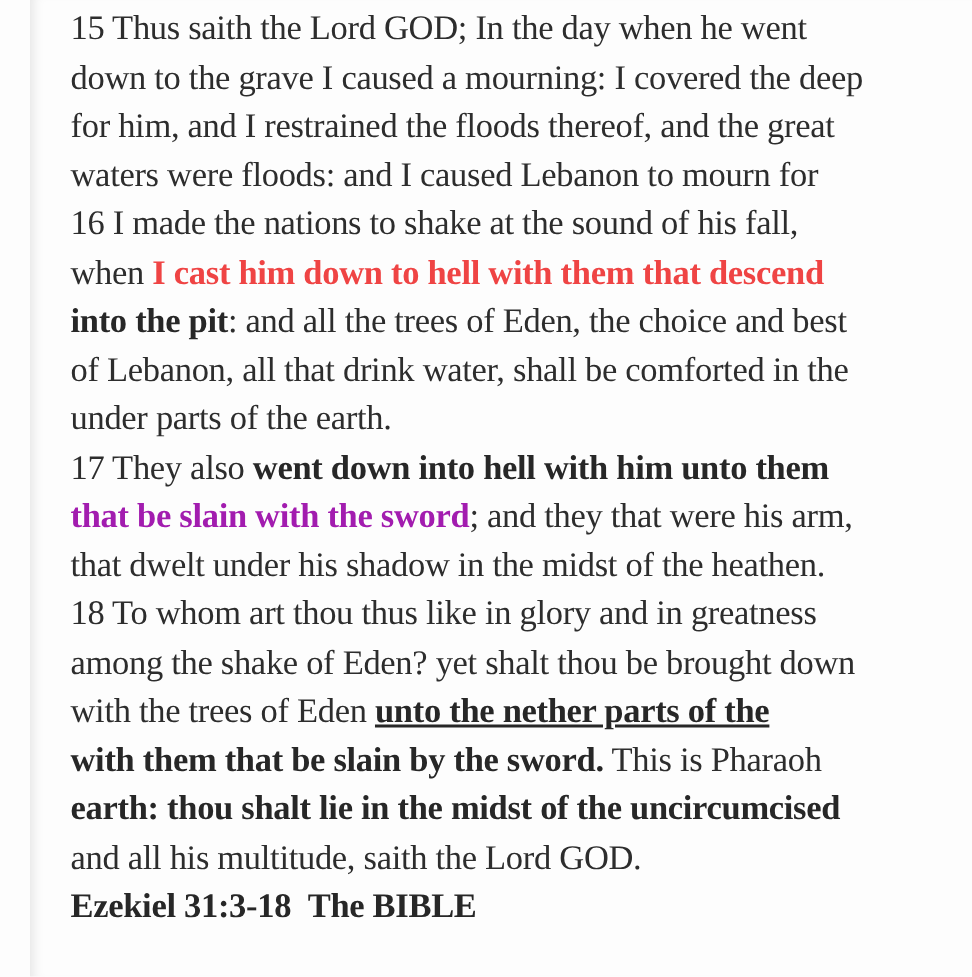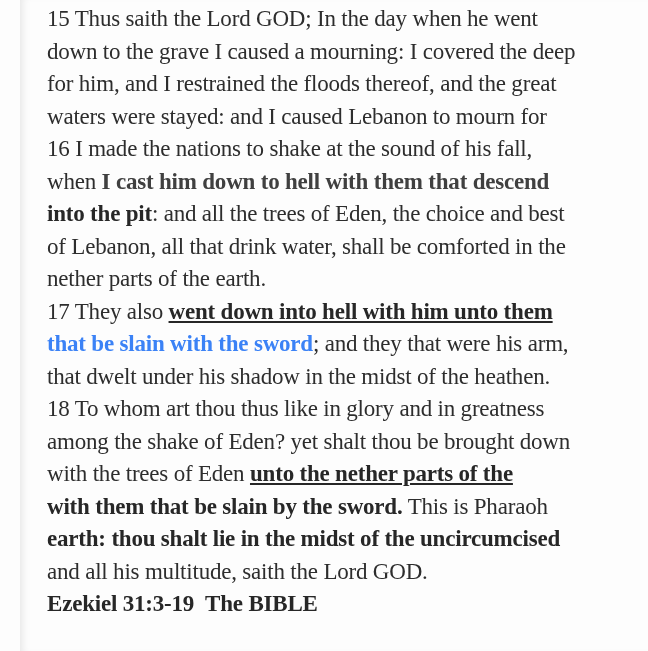--- a/index.html
+++ b/index.html
@@ -41,31 +41,31 @@
 </style>
 </head>
 <body style="background: rgb(253, 253, 253);">
 
 <div class="page">
   <main class="passage" style="color: rgb(45, 45, 45);">
     <div id="lines">
         <div class="line"><span>15 Thus saith the Lord GOD; In the day when he went</span></div>
         <div class="line"><span>down to the grave I caused a mourning: I covered the deep</span></div>
         <div class="line"><span>for him, and I restrained the floods thereof, and the great</span></div>
-        <div class="line"><span>waters were stayed: and I caused Lebanon to mourn for</span></div>
+        <div class="line"><span>waters were floods: and I caused Lebanon to mourn for</span></div>
         <div class="line"><span>16 I made the nations to shake at the sound of his fall,</span></div>
-        <div class="line"><span>when </span><span class="bold" style="color: #404040;">I cast him down to hell with them that descend</span></div>
+        <div class="line"><span>when </span><span class="bold" style="color: #ef4444;">I cast him down to hell with them that descend</span></div>
         <div class="line"><span class="bold" style="color: rgb(39, 39, 39);">into the pit</span><span>: and all the trees of Eden, the choice and best</span></div>
         <div class="line"><span>of Lebanon, all that drink water, shall be comforted in the</span></div>
-        <div class="line"><span>nether parts of the earth.</span></div>
-        <div class="line"><span>17 They also </span><span class="bold" style="color: rgb(39, 39, 39); text-decoration: underline;">went down into hell with him unto them</span></div>
-        <div class="line"><span class="bold" style="color: #3b82f6;">that be slain with the sword</span><span>; and they that were his arm,</span></div>
+        <div class="line"><span>under parts of the earth.</span></div>
+        <div class="line"><span>17 They also </span><span class="bold" style="color: rgb(39, 39, 39);">went down into hell with him unto them</span></div>
+        <div class="line"><span class="bold" style="color: #a21caf;">that be slain with the sword</span><span>; and they that were his arm,</span></div>
         <div class="line"><span>that dwelt under his shadow in the midst of the heathen.</span></div>
         <div class="line"><span>18 To whom art thou thus like in glory and in greatness</span></div>
         <div class="line"><span>among the shake of Eden? yet shalt thou be brought down</span></div>
         <div class="line"><span>with the trees of Eden </span><span class="bold" style="color: rgb(39, 39, 39); text-decoration: underline;">unto the nether parts of the</span></div>
         <div class="line"><span class="bold" style="color: rgb(39, 39, 39);">with them that be slain by the sword.</span><span> This is Pharaoh</span></div>
         <div class="line"><span class="bold" style="color: rgb(39, 39, 39);">earth: thou shalt lie in the midst of the uncircumcised</span></div>
         <div class="line"><span>and all his multitude, saith the Lord GOD.</span></div>
       </div>
-    <div class="line"><span class="bold">Ezekiel 31:3-19</span><span class="bold citation-source">The BIBLE</span></div>
+    <div class="line"><span class="bold">Ezekiel 31:3-18</span><span class="bold citation-source">The BIBLE</span></div>
   </main>
 </div>
 
 </body></html>

